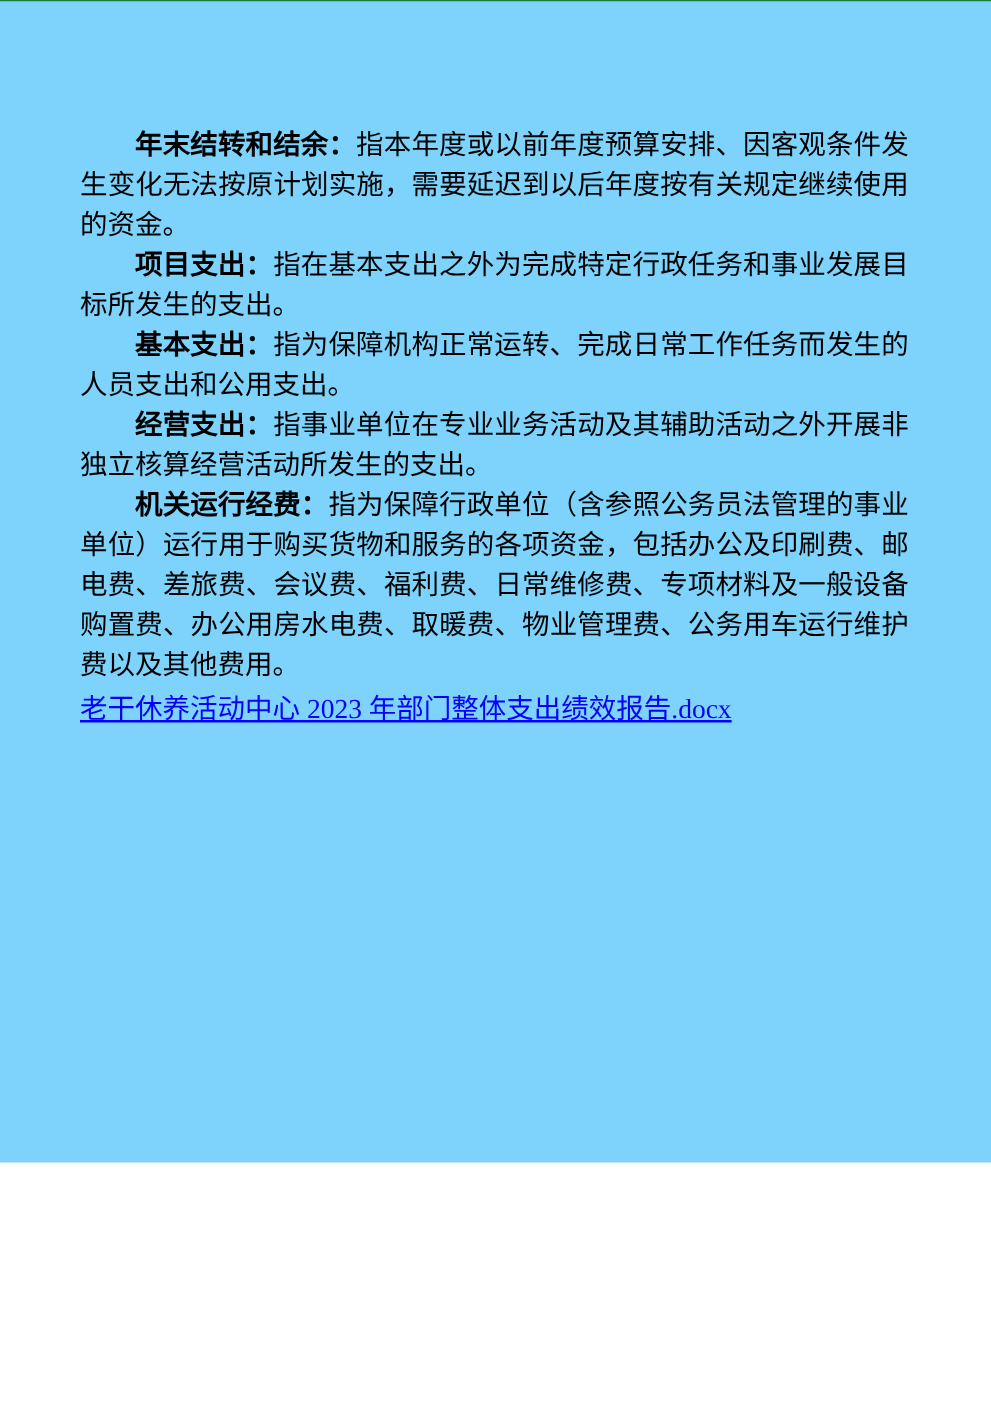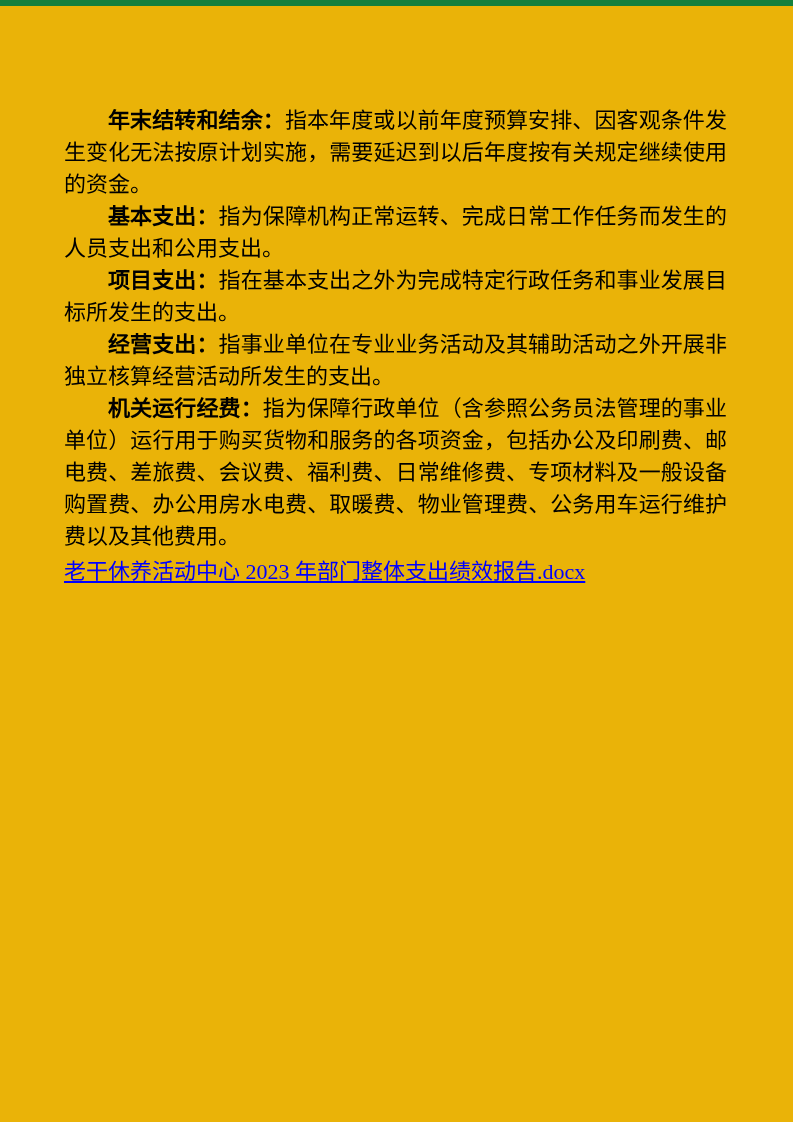--- a/index.html
+++ b/index.html
@@ -10,24 +10,24 @@
   body {
     width: 793px;
     height: 1122px;
     font-family: "Liberation Serif", "DejaVu Serif", serif;
     color: #000000;
     overflow: hidden;
   }
   .page {
     box-sizing: border-box;
     width: 793px;
-    height: 1122px;
+    height: 930px;
     padding: 99px 66px 0 64px;
-    border-top: 6px solid #15803d;
-    background: #eab308;
+    border-top: 1px solid #15803d;
+    background: #7dd3fc;
   }
   .para {
     margin: 0;
     font-size: 22px;
     line-height: 32px;
     text-align: justify;
     text-indent: 2em;
     letter-spacing: 0;
   }
   .term {
@@ -57,23 +57,23 @@
     cursor: pointer;
   }
 </style>
 </head>
 <body>
 
 <div class="page">
 
   <p class="para"><span class="term">年末结转和结余：</span><span>指本年度或以前年度预算安排、因客观条件发生变化无法按原计划实施，需要延迟到以后年度按有关规定继续使用的资金。</span></p>
 
+  <p class="para"><span class="term">项目支出：</span><span>指在基本支出之外为完成特定行政任务和事业发展目标所发生的支出。</span></p>
+
   <p class="para"><span class="term">基本支出：</span><span>指为保障机构正常运转、完成日常工作任务而发生的人员支出和公用支出。</span></p>
-
-  <p class="para"><span class="term">项目支出：</span><span>指在基本支出之外为完成特定行政任务和事业发展目标所发生的支出。</span></p>
 
   <p class="para"><span class="term">经营支出：</span><span>指事业单位在专业业务活动及其辅助活动之外开展非独立核算经营活动所发生的支出。</span></p>
 
 
   <p class="para"><span class="term">机关运行经费：</span><span>指为保障行政单位（含参照公务员法管理的事业单位）运行用于购买货物和服务的各项资金，包括办公及印刷费、邮电费、差旅费、会议费、福利费、日常维修费、专项材料及一般设备购置费、办公用房水电费、取暖费、物业管理费、公务用车运行维护费以及其他费用。</span></p>
 
 
   <div class="attachments">
     <p class="link-line"><a class="attachment-link">老干休养活动中心 2023 年部门整体支出绩效报告.docx</a></p>
   </div>

